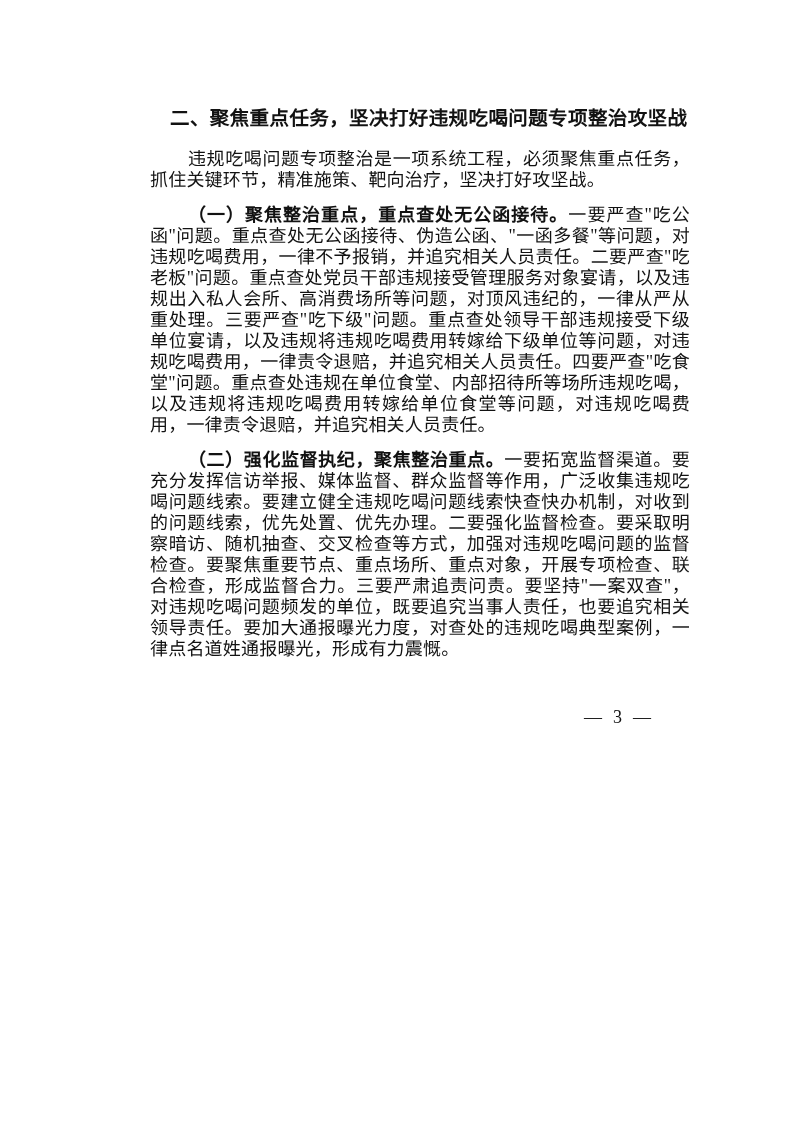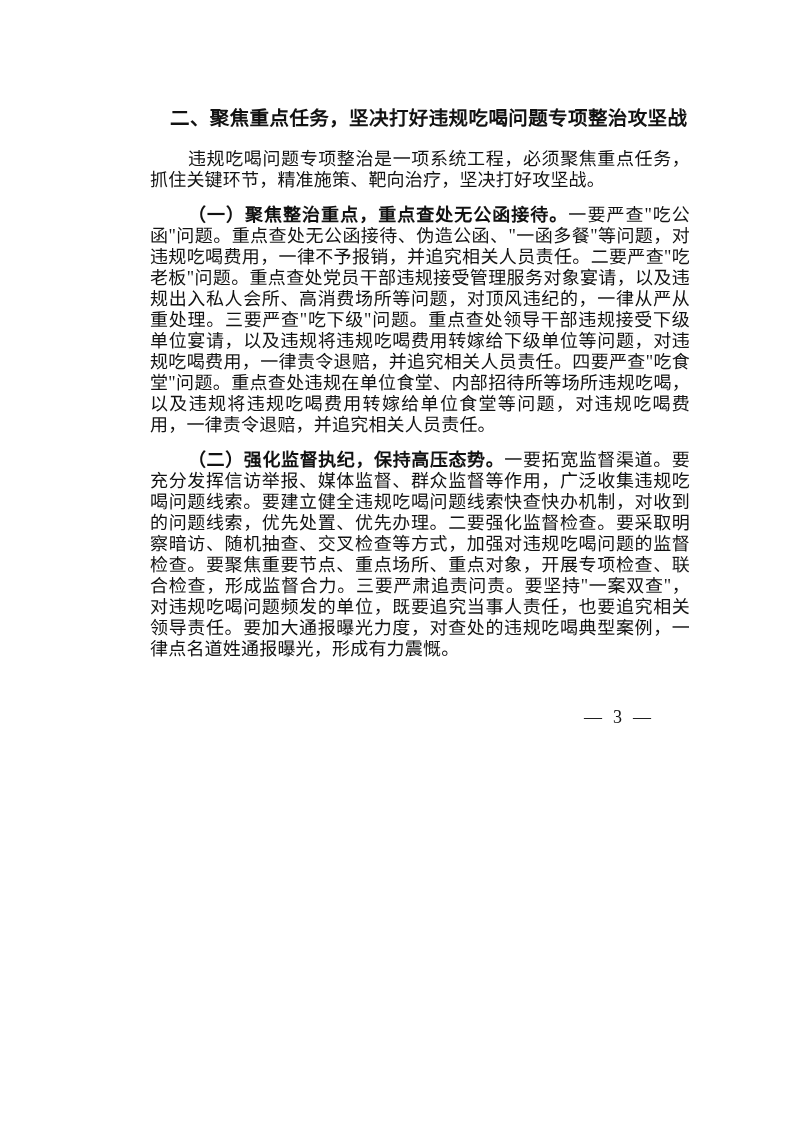--- a/index.html
+++ b/index.html
@@ -82,21 +82,21 @@
 
     <p class="para">
       <span>违规吃喝问题专项整治是一项系统工程，必须聚焦重点任务，抓住关键环节，精准施策、靶向治疗，坚决打好攻坚战。</span>
     </p>
 
     <p class="para spaced">
       <b class="bold">（一）聚焦整治重点，重点查处无公函接待。</b><span>一要严查"吃公函"问题。重点查处无公函接待、伪造公函、"一函多餐"等问题，对违规吃喝费用，一律不予报销，并追究相关人员责任。二要严查"吃老板"问题。重点查处党员干部违规接受管理服务对象宴请，以及违规出入私人会所、高消费场所等问题，对顶风违纪的，一律从严从重处理。三要严查"吃下级"问题。重点查处领导干部违规接受下级单位宴请，以及违规将违规吃喝费用转嫁给下级单位等问题，对违规吃喝费用，一律责令退赔，并追究相关人员责任。四要严查"吃食堂"问题。重点查处违规在单位食堂、内部招待所等场所违规吃喝，以及违规将违规吃喝费用转嫁给单位食堂等问题，对违规吃喝费用，一律责令退赔，并追究相关人员责任。</span>
     </p>
 
     <p class="para spaced">
-      <b class="bold">（二）强化监督执纪，保持高压态势。</b><span>一要拓宽监督渠道。要充分发挥信访举报、媒体监督、群众监督等作用，广泛收集违规吃喝问题线索。要建立健全违规吃喝问题线索快查快办机制，对收到的问题线索，优先处置、优先办理。二要强化监督检查。要采取明察暗访、随机抽查、交叉检查等方式，加强对违规吃喝问题的监督检查。要聚焦重要节点、重点场所、重点对象，开展专项检查、联合检查，形成监督合力。三要严肃追责问责。要坚持"一案双查"，对违规吃喝问题频发的单位，既要追究当事人责任，也要追究相关领导责任。要加大通报曝光力度，对查处的违规吃喝典型案例，一律点名道姓通报曝光，形成有力震慨。</span>
+      <b class="bold">（二）强化监督执纪，聚焦整治重点。</b><span>一要拓宽监督渠道。要充分发挥信访举报、媒体监督、群众监督等作用，广泛收集违规吃喝问题线索。要建立健全违规吃喝问题线索快查快办机制，对收到的问题线索，优先处置、优先办理。二要强化监督检查。要采取明察暗访、随机抽查、交叉检查等方式，加强对违规吃喝问题的监督检查。要聚焦重要节点、重点场所、重点对象，开展专项检查、联合检查，形成监督合力。三要严肃追责问责。要坚持"一案双查"，对违规吃喝问题频发的单位，既要追究当事人责任，也要追究相关领导责任。要加大通报曝光力度，对查处的违规吃喝典型案例，一律点名道姓通报曝光，形成有力震慨。</span>
     </p>
 
   </div>
 
   <div class="page-number">
     <span class="pn-wrap">
       <span class="dash">—</span><span>3</span><span class="dash">—</span>
     </span>
   </div>
 </div>

